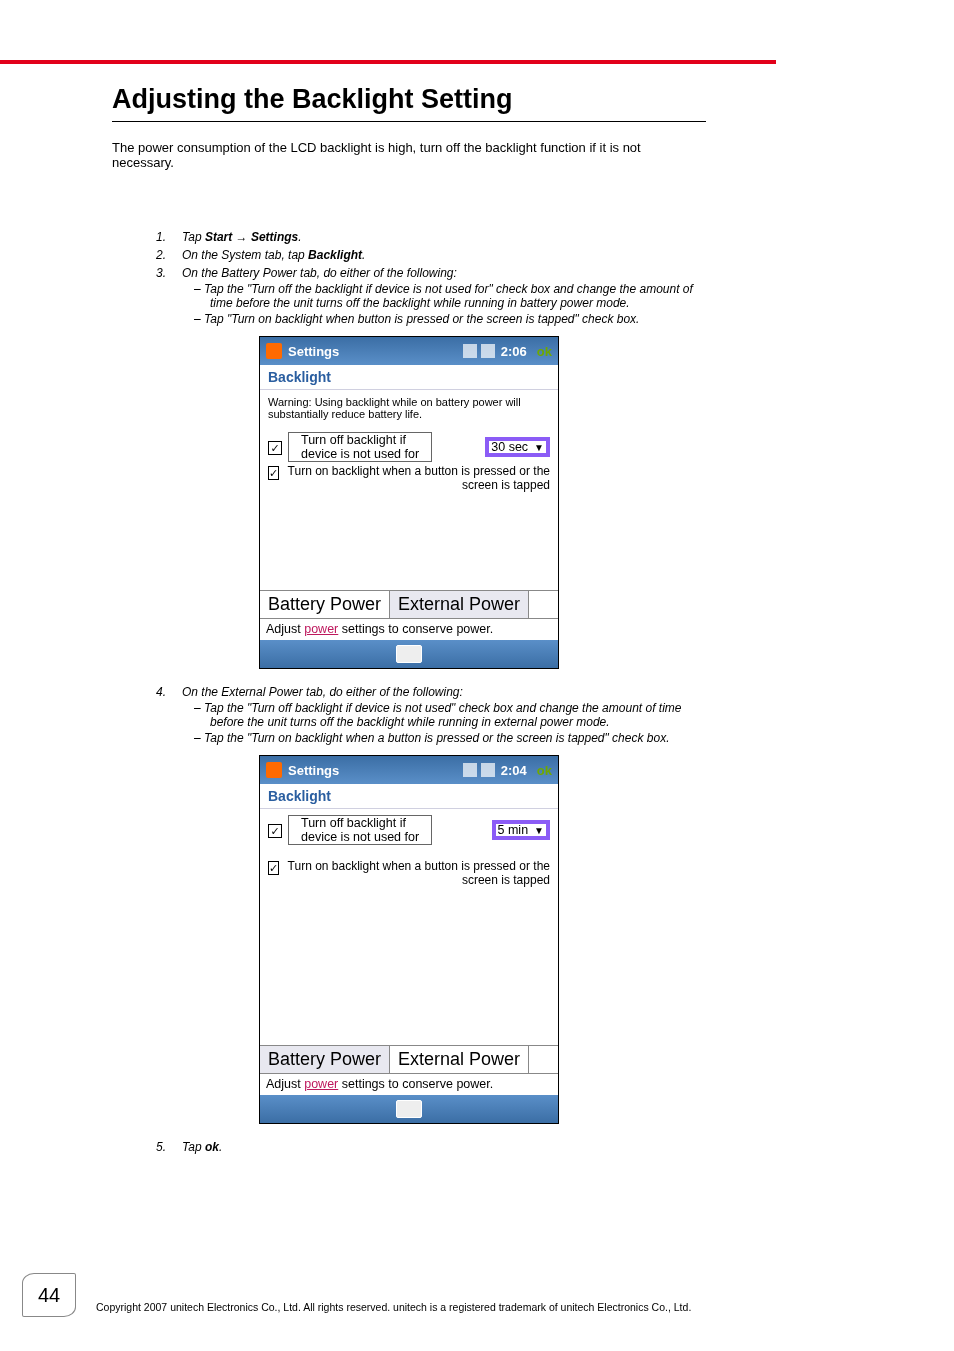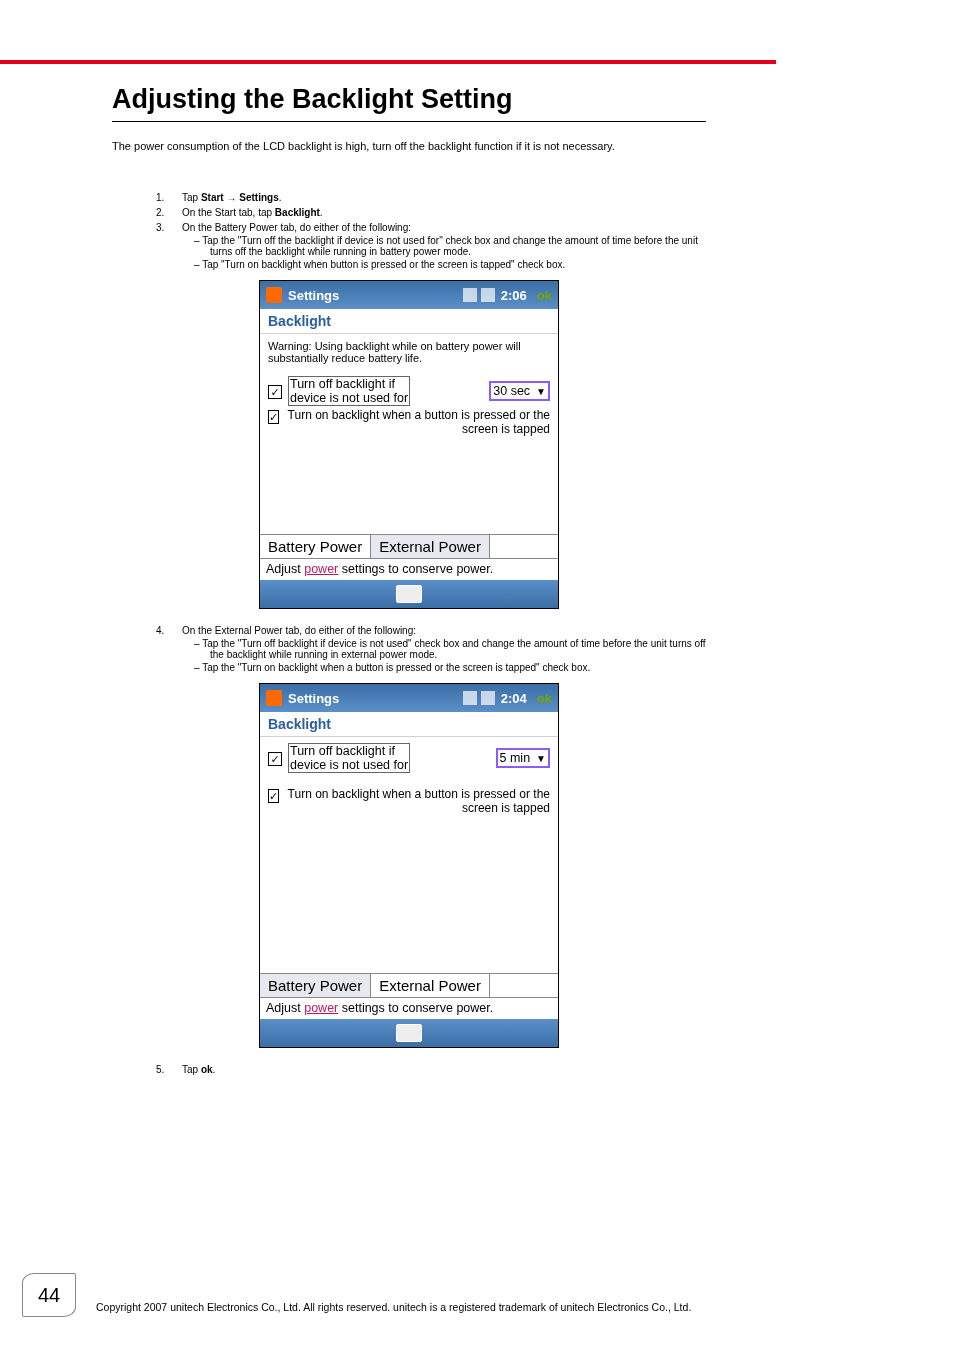--- a/index.html
+++ b/index.html
@@ -2,22 +2,22 @@
 <html><head>
 <meta charset="utf-8">
 <style>
   * { box-sizing: border-box; margin: 0; padding: 0; }
   html, body { width: 954px; height: 1351px; background: #fff; font-family: Arial, Helvetica, sans-serif; color: #000; }
   .page { position: relative; width: 776px; height: 1351px; }
   .red-rule { position: absolute; left: 0; right: 0; top: 60px; height: 4px; background: #e2001a; }
   .content { position: absolute; left: 112px; right: 70px; top: 84px; }
   .heading { font-size: 27px; font-weight: bold; margin-bottom: 6px; }
   .heading-rule { height: 1px; background: #000; margin-bottom: 18px; width: 100%; }
-  .intro { font-size: 11px; margin-bottom: 40px; }
-  ol.steps { list-style: none; padding-left: 44px; font-size: 10px; }
+  .intro { font-size: 13px; margin-bottom: 60px; }
+  ol.steps { list-style: none; padding-left: 44px; font-size: 12px; font-style: italic; }
   ol.steps > li { margin-bottom: 4px; }
   ol.steps .num { display: inline-block; width: 26px; }
   ul.sub { list-style: none; margin: 2px 0 8px 38px; }
   ul.sub li { padding-left: 16px; text-indent: -16px; margin-bottom: 2px; }
   ul.sub li::before { content: "–  "; }
   .bold { font-weight: bold; }
 
   
   .wm-shot { width: 300px; margin: 10px auto 16px; border: 1px solid #000; background: #fff; font-family: Tahoma, sans-serif; font-size: 12px; color: #000; }
   .wm-titlebar { height: 28px; background: linear-gradient(#3b6ea5,#5a8fc8); display: flex; align-items: center; padding: 0 6px; gap: 6px; }
@@ -26,25 +26,25 @@
   .wm-status { display: flex; align-items: center; gap: 4px; }
   .wm-sig, .wm-vol { width: 14px; height: 14px; background: #fff; opacity: 0.7; }
   .wm-time { color: #fff; font-weight: bold; font-size: 13px; }
   .wm-ok { color: #6fa800; font-weight: bold; font-size: 13px; margin-left: 4px; }
   .wm-subtitle { padding: 4px 8px; color: #2a5ea0; font-weight: bold; border-bottom: 1px solid #d0d0e0; font-size: 14px; }
   .wm-body { padding: 6px 8px 2px; min-height: 200px; }
   .wm-warning { font-size: 11px; margin-bottom: 12px; }
   .wm-checkrow2 { display: flex; align-items: flex-start; gap: 6px; margin: 2px 0 10px; text-align: right; }
   .wm-check { width: 14px; height: 14px; border: 1px solid #000; background: #fff; display: inline-flex; align-items: center; justify-content: center; margin-top: 2px; font-size: 11px; line-height: 1; }
   .wm-check::after { content: "✓"; }
-  .wm-cb-label { border: 1px solid #666; padding: 0 1px; font-size: 12.5px; }
-  .wm-select { border: 2px solid #8b5cf6; height: 20px; font-size: 12.5px; display: inline-flex; align-items: center; padding: 4px 2px; margin-left: auto; }
+  .wm-cb-label { border: 1px solid #666; padding: 0 12px; font-size: 12.5px; }
+  .wm-select { border: 4px solid #8b5cf6; height: 20px; font-size: 12.5px; display: inline-flex; align-items: center; padding: 4px 2px; margin-left: auto; }
   .wm-select-arrow { margin-left: 6px; font-size: 10px; }
   .wm-row-top { display: flex; align-items: center; gap: 6px; }
-  .wm-tabs { display: flex; border-top: 1px solid #888; font-size: 15px; }
+  .wm-tabs { display: flex; border-top: 1px solid #888; font-size: 18px; }
   .wm-tab { padding: 3px 8px; border-right: 1px solid #888; background: #fff; }
   .wm-tab.active { background: #fff; }
   .wm-tab.inactive { background: #e8e8f0; }
   .wm-footer-text { border-top: 1px solid #888; padding: 3px 6px 4px; font-size: 12.5px; }
   .wm-footer-text .lnk { color: #be185d; text-decoration: underline; }
   .wm-bottombar { height: 28px; background: linear-gradient(#5a8fc8,#3b6ea5); display: flex; align-items: center; justify-content: center; }
   .wm-kbd { width: 26px; height: 18px; border: 1px solid #fff; background: #eee; border-radius: 2px; }
 
   
   .pgnum { position: absolute; left: 22px; bottom: 34px; width: 54px; height: 44px; border: 1px solid #888; border-radius: 12px 2px 12px 2px / 10px 2px 10px 2px; display: flex; align-items: center; justify-content: center; font-size: 20px; }
@@ -60,21 +60,21 @@
     <div class="heading">Adjusting the Backlight Setting</div>
     <div class="heading-rule"></div>
 
     <p class="intro">The power consumption of the LCD backlight is high, turn off the backlight function if it is not necessary.</p>
 
     <ol class="steps">
       <li>
         <span class="num">1.</span><span>Tap </span><span class="bold">Start</span><span> → </span><span class="bold">Settings</span><span>.</span>
       </li>
       <li>
-        <span class="num">2.</span><span>On the Start tab, tap </span><span class="bold">Backlight</span><span>.</span>
+        <span class="num">2.</span><span>On the System tab, tap </span><span class="bold">Backlight</span><span>.</span>
       </li>
       <li>
         <span class="num">3.</span><span>On the Battery Power tab, do either of the following:</span>
         <ul class="sub">
           <li>Tap the "Turn off the backlight if device is not used for" check box and change the amount of time before the unit turns off the backlight while running in battery power mode.</li>
           <li>Tap "Turn on backlight when button is pressed or the screen is tapped" check box.</li>
         </ul>
       </li>
     </ol>
 

